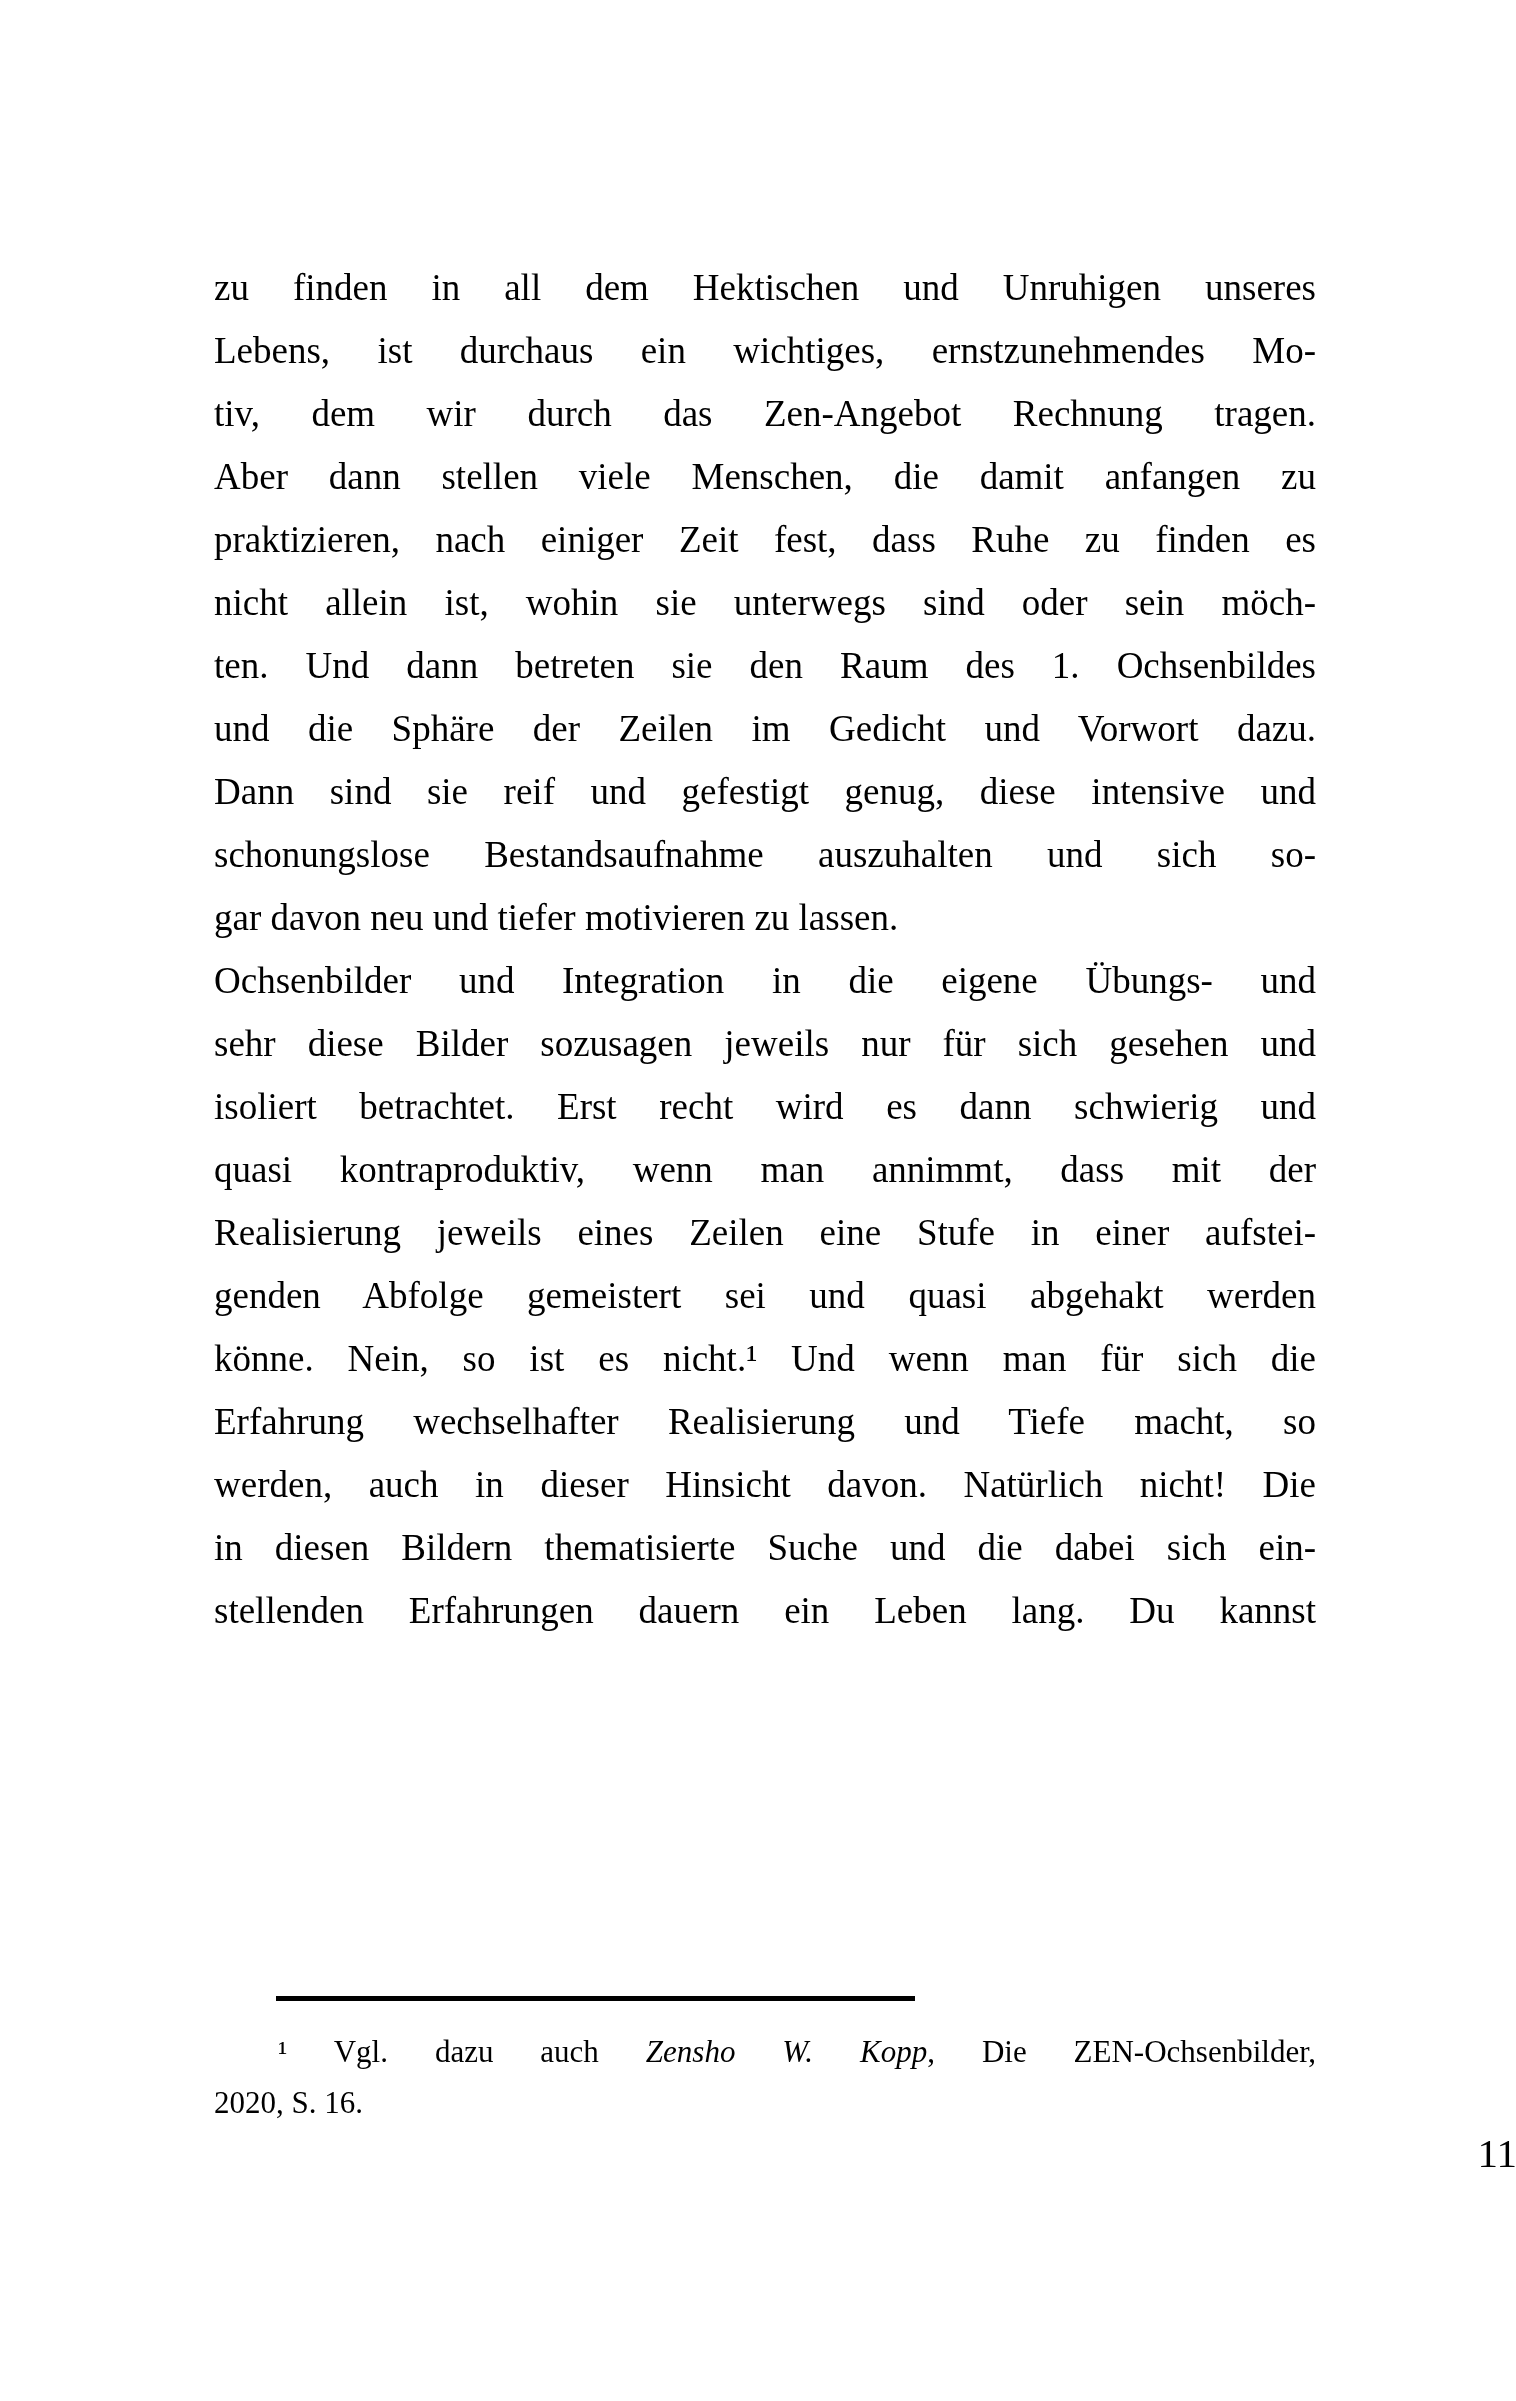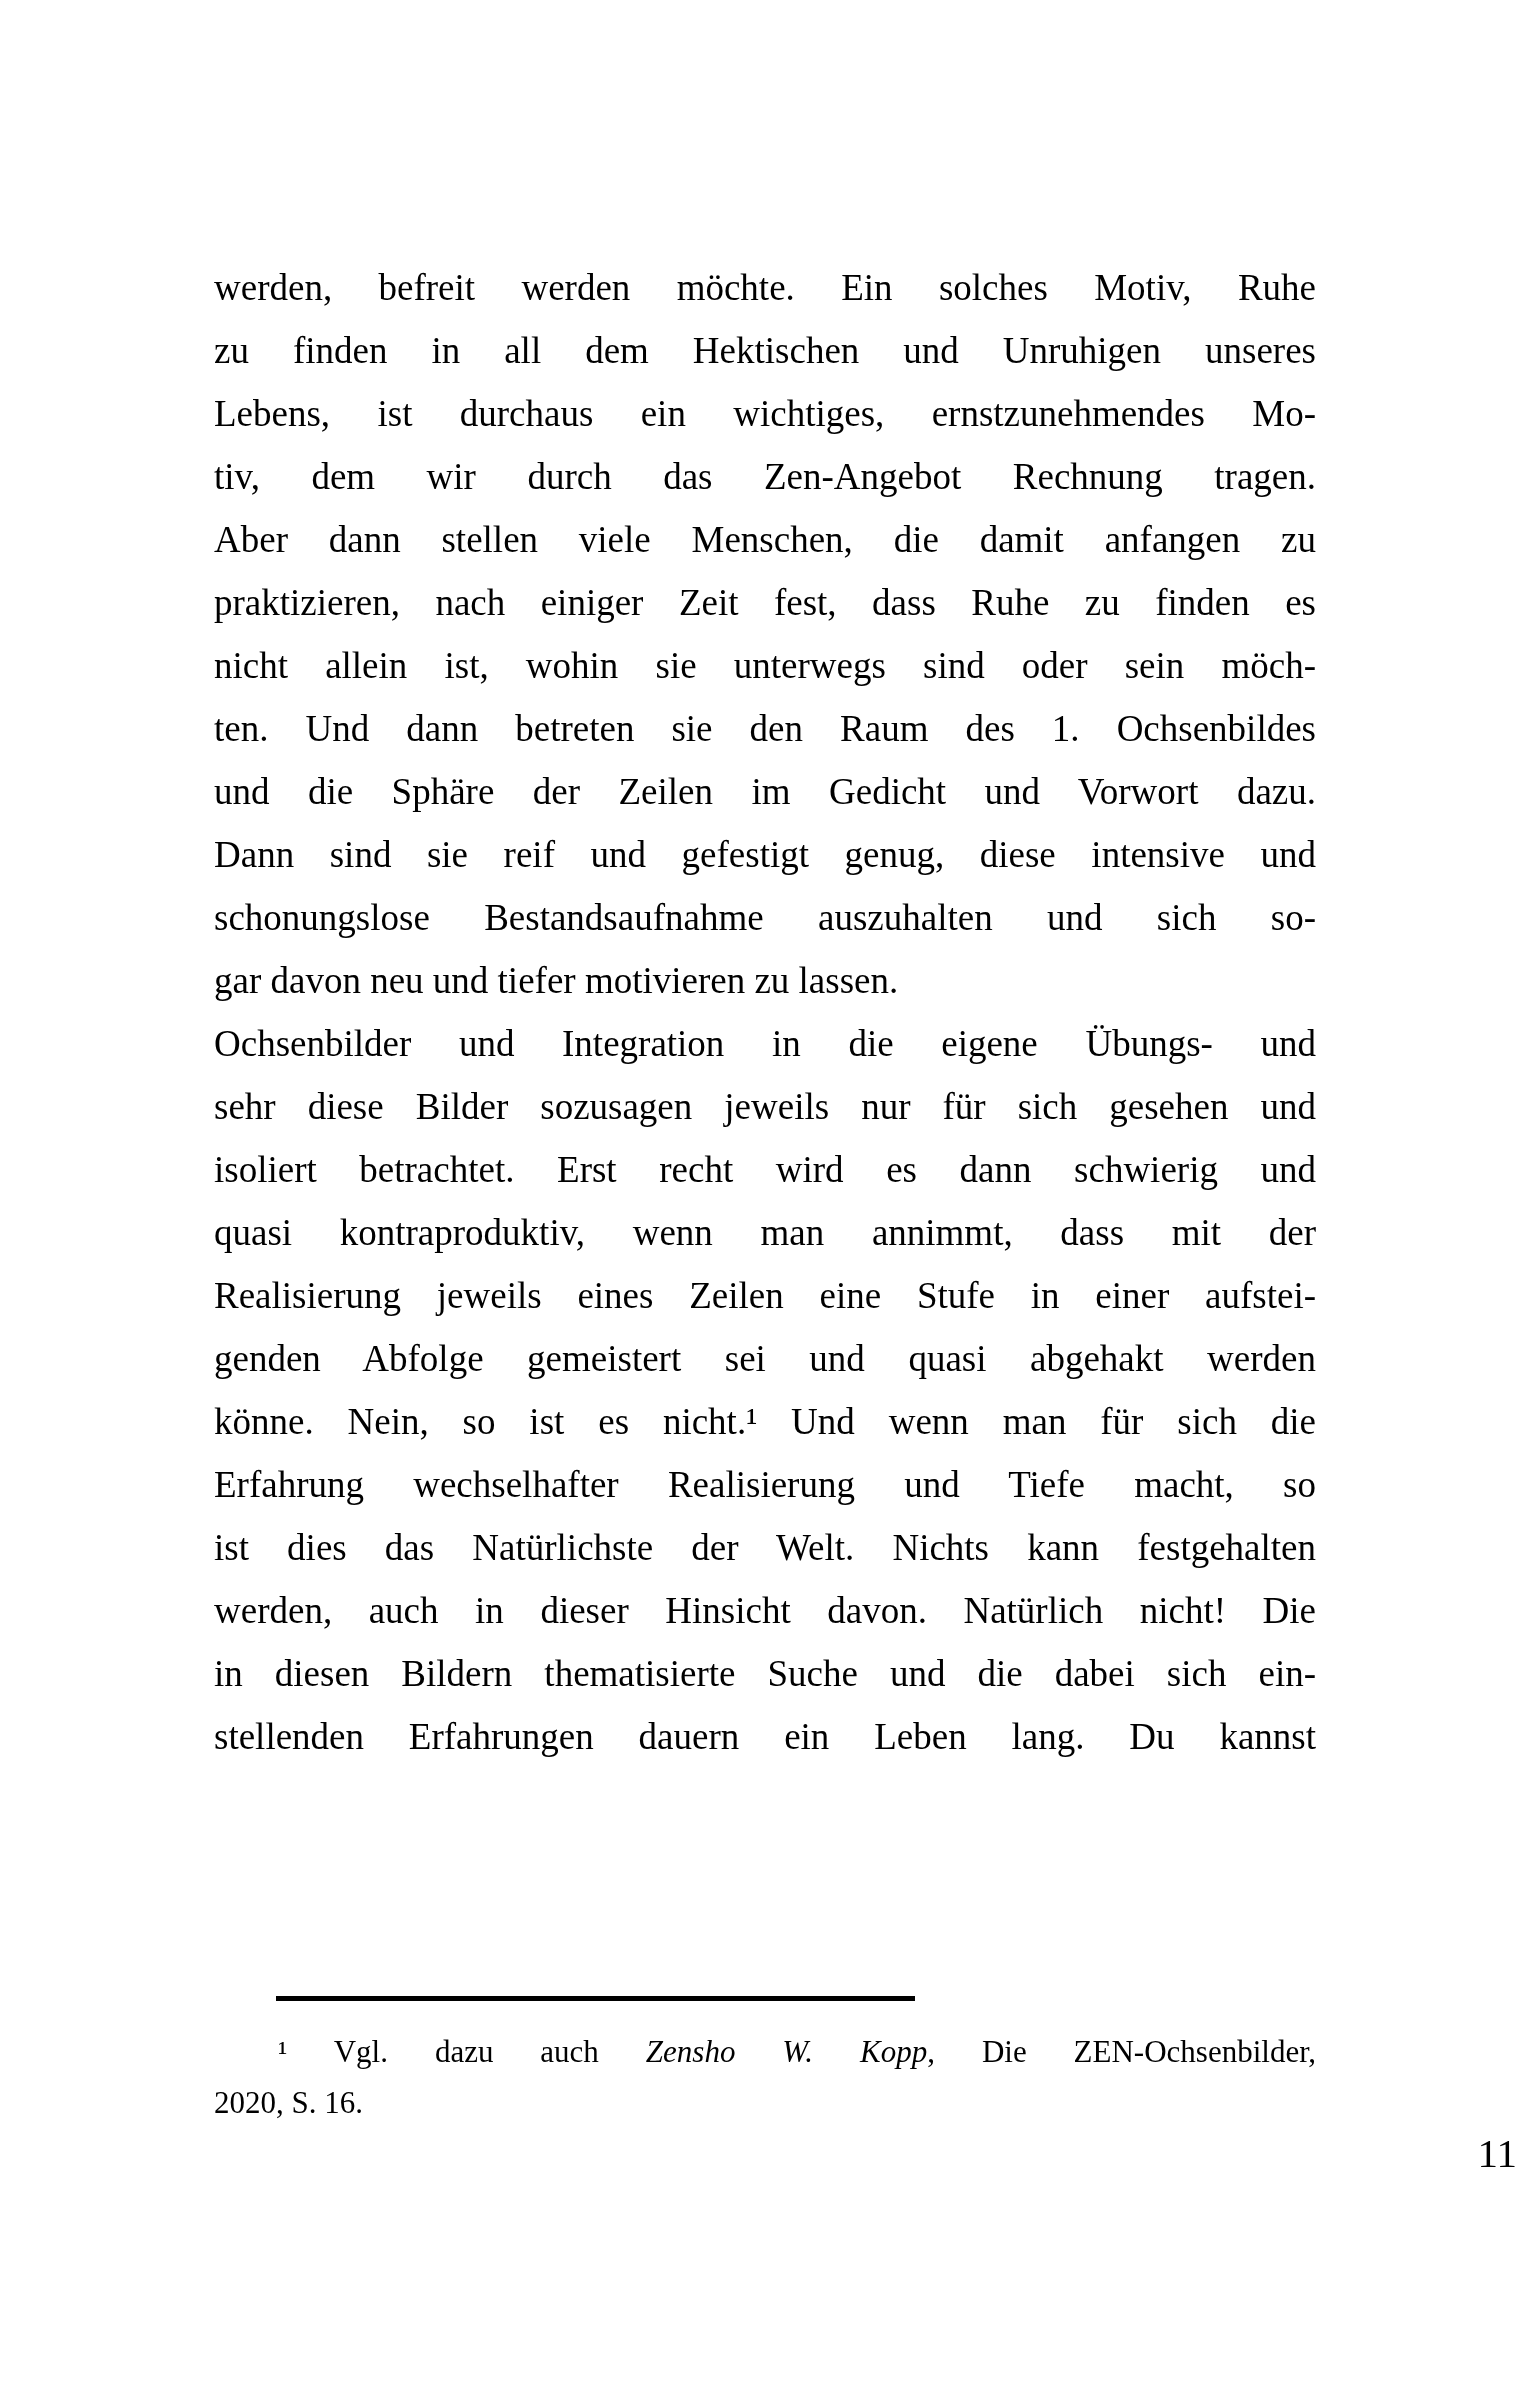--- a/index.html
+++ b/index.html
@@ -74,41 +74,39 @@
     font-size: 41px;
     line-height: 43px;
   }
 </style>
 </head>
 <body>
 
 <div class="page">
 
   <div class="textblock" id="textblock">
-      <div class="line">werden, befreit werden möchte. Ein solches Motiv, Ruhe</div>
       <div class="line">zu finden in all dem Hektischen und Unruhigen unseres</div>
       <div class="line">Lebens, ist durchaus ein wichtiges, ernstzunehmendes Mo-</div>
       <div class="line">tiv, dem wir durch das Zen-Angebot Rechnung tragen.</div>
       <div class="line">Aber dann stellen viele Menschen, die damit anfangen zu</div>
       <div class="line">praktizieren, nach einiger Zeit fest, dass Ruhe zu finden es</div>
       <div class="line">nicht allein ist, wohin sie unterwegs sind oder sein möch-</div>
       <div class="line">ten. Und dann betreten sie den Raum des 1. Ochsenbildes</div>
       <div class="line">und die Sphäre der Zeilen im Gedicht und Vorwort dazu.</div>
       <div class="line">Dann sind sie reif und gefestigt genug, diese intensive und</div>
       <div class="line">schonungslose Bestandsaufnahme auszuhalten und sich so-</div>
       <div class="line para-end">gar davon neu und tiefer motivieren zu lassen.</div>
       <div class="line">Ochsenbilder und Integration in die eigene Übungs- und</div>
       <div class="line">sehr diese Bilder sozusagen jeweils nur für sich gesehen und</div>
       <div class="line">isoliert betrachtet. Erst recht wird es dann schwierig und</div>
       <div class="line">quasi kontraproduktiv, wenn man annimmt, dass mit der</div>
       <div class="line">Realisierung jeweils eines Zeilen eine Stufe in einer aufstei-</div>
       <div class="line">genden Abfolge gemeistert sei und quasi abgehakt werden</div>
       <div class="line">könne. Nein, so ist es nicht.¹ Und wenn man für sich die</div>
       <div class="line">Erfahrung wechselhafter Realisierung und Tiefe macht, so</div>
-      <div class="line">ist dies das Natürlichste der Welt. Nichts kann festgehalten</div>
       <div class="line">werden, auch in dieser Hinsicht davon. Natürlich nicht! Die</div>
       <div class="line">in diesen Bildern thematisierte Suche und die dabei sich ein-</div>
       <div class="line">stellenden Erfahrungen dauern ein Leben lang. Du kannst</div>
     </div>
 
   <div class="footnote-rule"></div>
 
   <div class="footnote">
     <div class="fn-line1"><span>¹ Vgl. dazu auch </span><span class="it">Zensho W. Kopp</span><span>, Die ZEN-Ochsenbilder,</span></div>
     <div class="fn-line2">2020, S. 16.</div>

